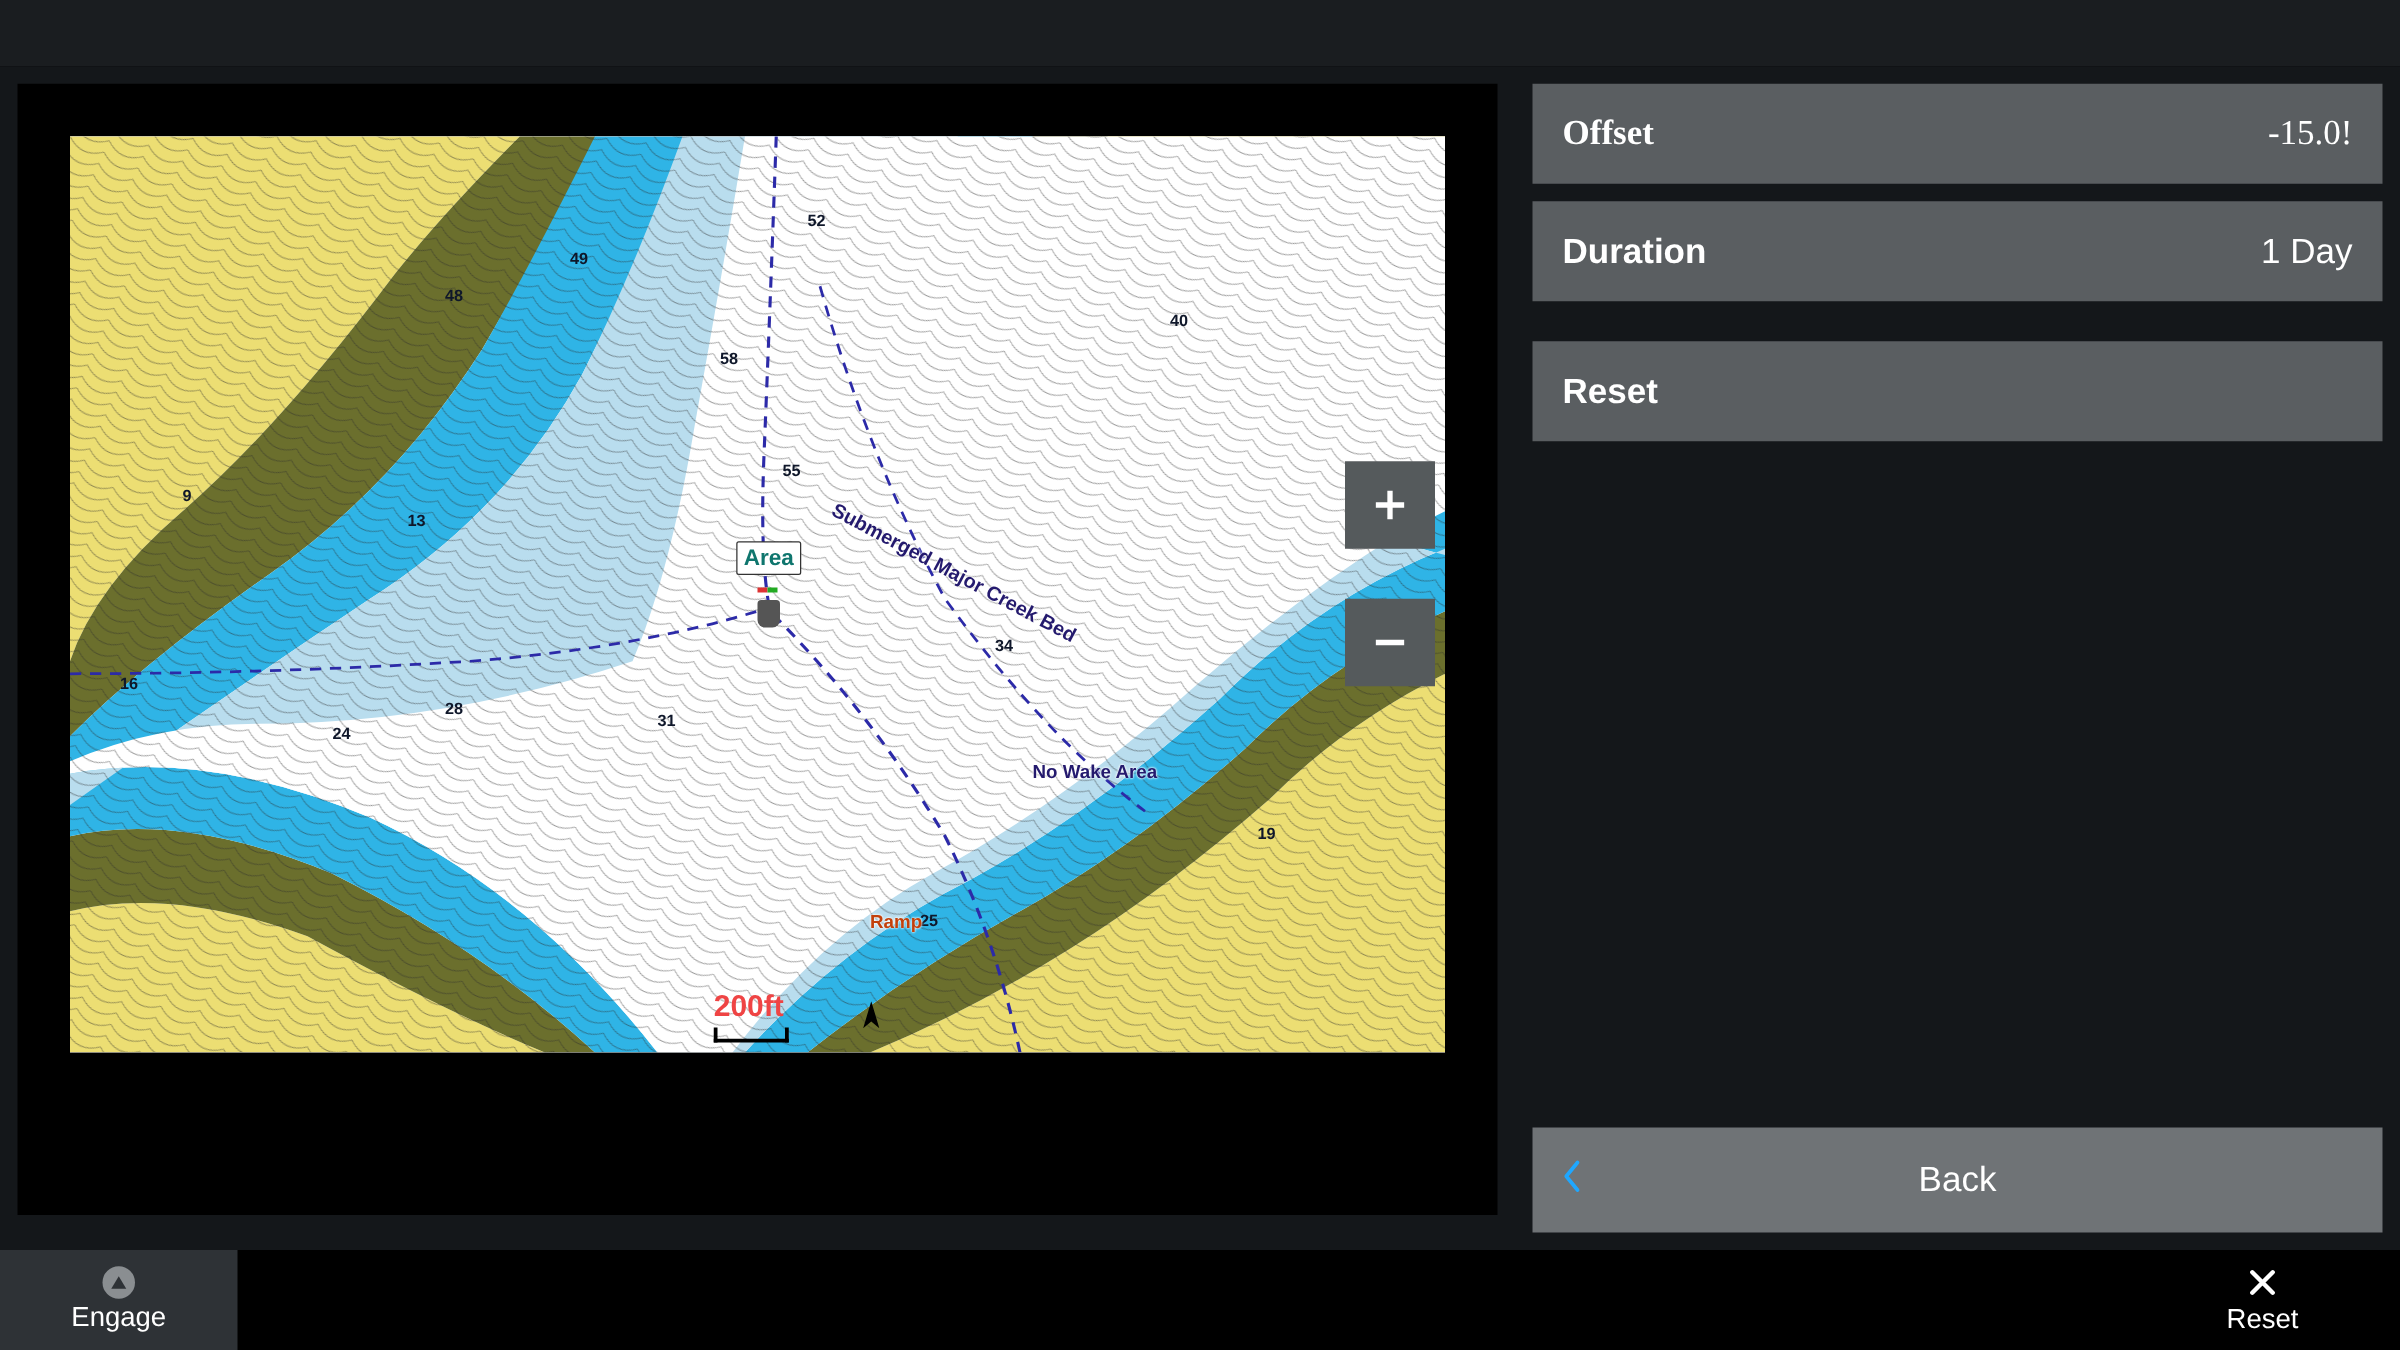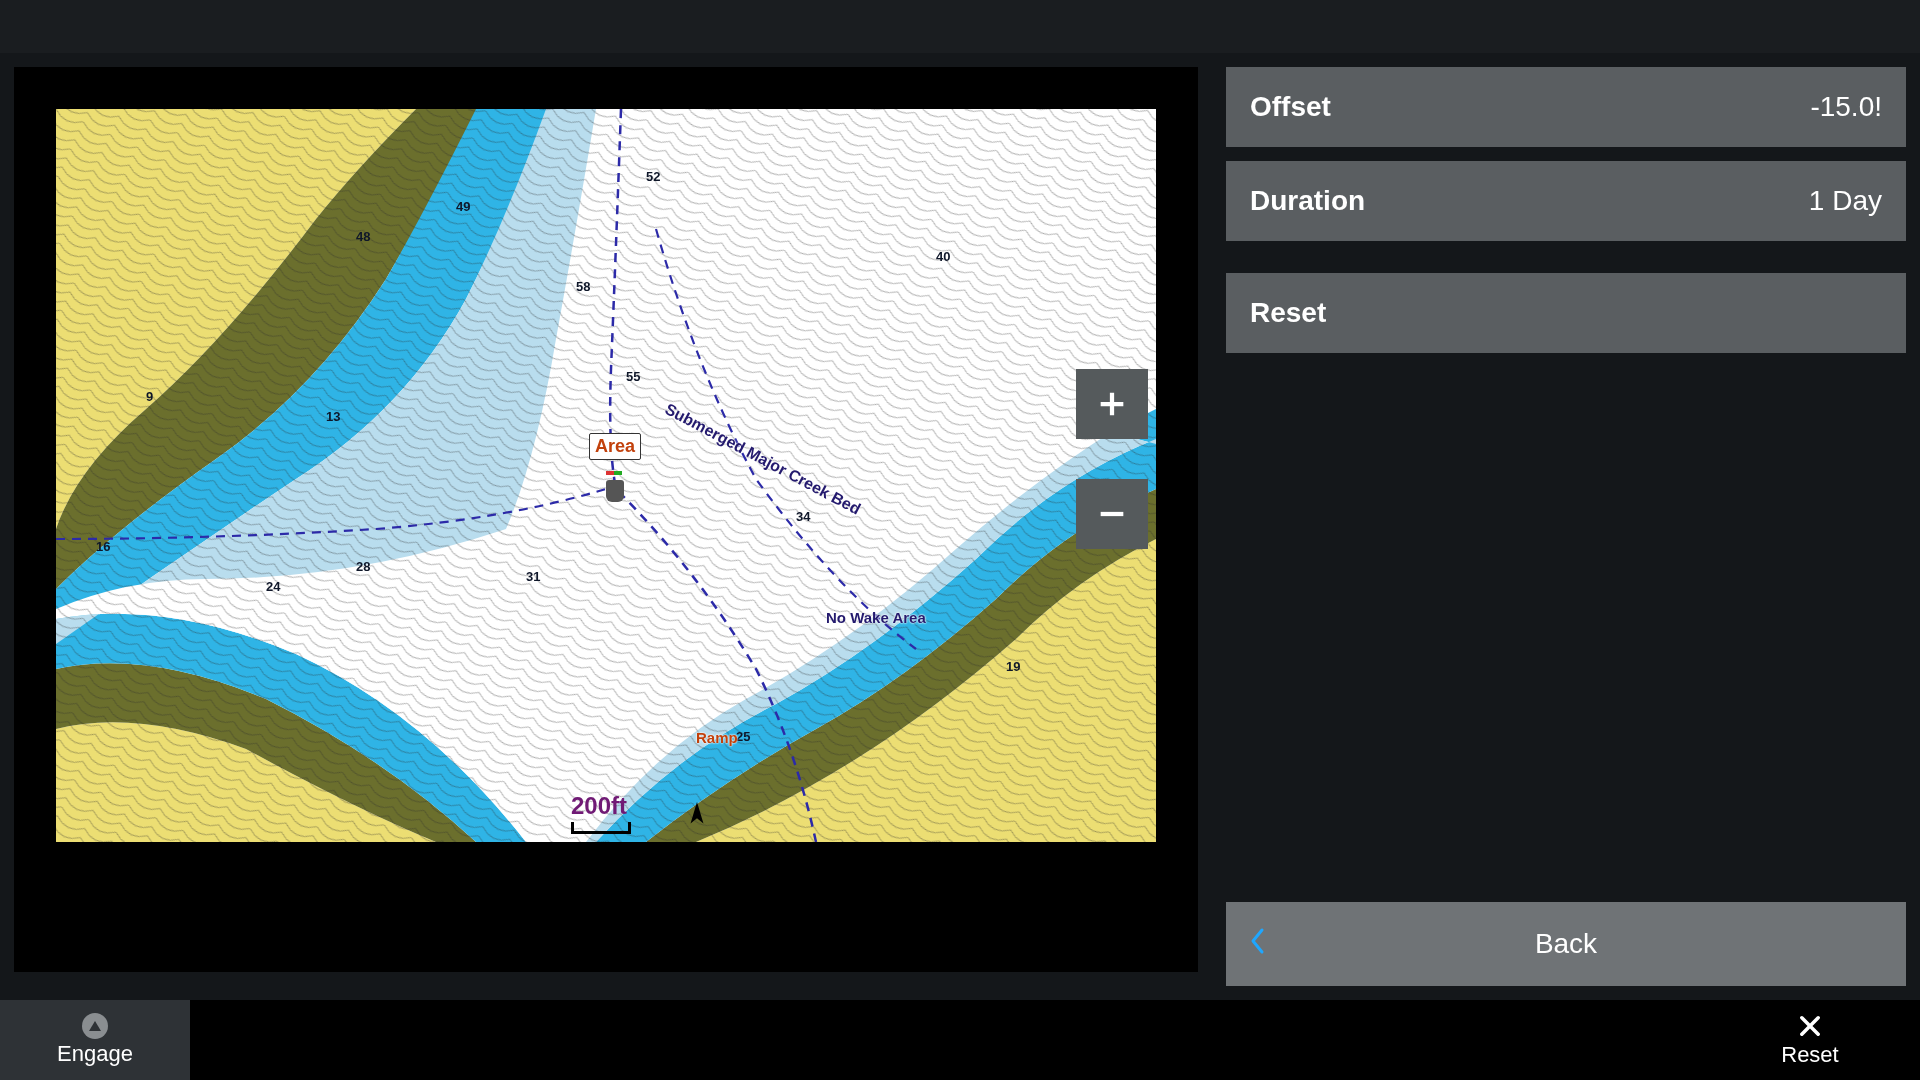--- a/index.html
+++ b/index.html
@@ -12,39 +12,39 @@
   
   .chart-frame { width: 1184px; height: 905px; margin-top: 14px; background: #000; padding: 42px 42px 130px 42px; position: relative; }
   .chart-canvas { width: 100%; height: 100%; background: #fff; position: relative; overflow: hidden; }
   svg.map { position:absolute; inset:0; }
 
   .zoom-btn { position: absolute; right: 8px; width: 72px; height: 70px; background: #555a5c; display:flex; align-items:center; justify-content:center; cursor:pointer; }
   .zoom-in  { top: 260px; }
   .zoom-out { top: 370px; }
   .zoom-btn svg { width: 34px; height: 34px; stroke:#fff; stroke-width:3; }
 
-  .area-tag { position:absolute; left:533px; top:324px; background:#fff; border:1px solid #333; color:#c2410c; font-size:18px; font-weight:bold; padding:2px 5px; border-radius:2px; }
+  .area-tag { position:absolute; left:533px; top:324px; background:#fff; border:1px solid #333; color:#0f766e; font-size:18px; font-weight:bold; padding:2px 5px; border-radius:2px; }
   .boat-icon { position:absolute; left:550px; top:352px; }
   .boat-icon .dot-r { width:8px; height:4px; background:#d33; display:inline-block; }
   .boat-icon .dot-g { width:8px; height:4px; background:#2a2; display:inline-block; }
   .boat-icon .hull { width:18px; height:22px; background:#555; border-radius:3px 3px 6px 6px; margin-top:1px; }
 
-  .scale-bar { position:absolute; left:515px; bottom:8px; color:#701a75; font-size:24px; font-weight:bold; display:flex; flex-direction:column; gap:2px; }
+  .scale-bar { position:absolute; left:515px; bottom:8px; color:#ef4444; font-size:24px; font-weight:bold; display:flex; flex-direction:column; gap:2px; }
   .scale-bar .ticks { width:60px; height:12px; border-left:3px solid #000; border-right:3px solid #000; border-bottom:3px solid #000; }
 
   .north-arrow { position:absolute; left:630px; bottom:8px; }
   .north-arrow svg { width:22px; height:28px; fill:#000; }
 
   .map-label { position:absolute; color:#241a6e; font-size:16px; font-weight:bold; transform-origin:left center; white-space:nowrap; text-shadow:0 0 2px #fff,0 0 2px #fff; }
   .depth-num { position:absolute; color:#0f172a; font-size:13px; font-weight:bold; }
 
   
   .side-panel { flex:1; margin-left:28px; margin-right:14px; display:flex; flex-direction:column; }
   .option-btn { height:80px; background:#5a5e61; margin-top:14px; display:flex; align-items:center; justify-content:space-between; padding:0 24px; font-size:28px; font-weight:600; cursor:pointer; }
-  .option-btn:first-child { margin-top:14px; }
+  .option-btn:first-child { margin-top:14px;font-family:Liberation Serif, serif; }
   .option-btn .value { font-weight:400; }
   .reset-btn { margin-top:32px; }
 
   .back-btn { height:84px; background:#6f7376; margin-top:auto; margin-bottom:14px; display:flex; align-items:center; justify-content:center; font-size:28px; font-weight:500; position:relative; cursor:pointer; }
   .back-btn .chev { position:absolute; left:22px; }
 
   
   .bottom-bar { height:80px; background:#000; display:flex; }
   .engage-btn { width:190px; background:#2e3236; display:flex; flex-direction:column; align-items:center; justify-content:center; gap:2px; font-size:22px; cursor:pointer; }
   .engage-btn .circle { width:26px; height:26px; border-radius:50%; background:#8a8e91; display:flex; align-items:center; justify-content:center; }

